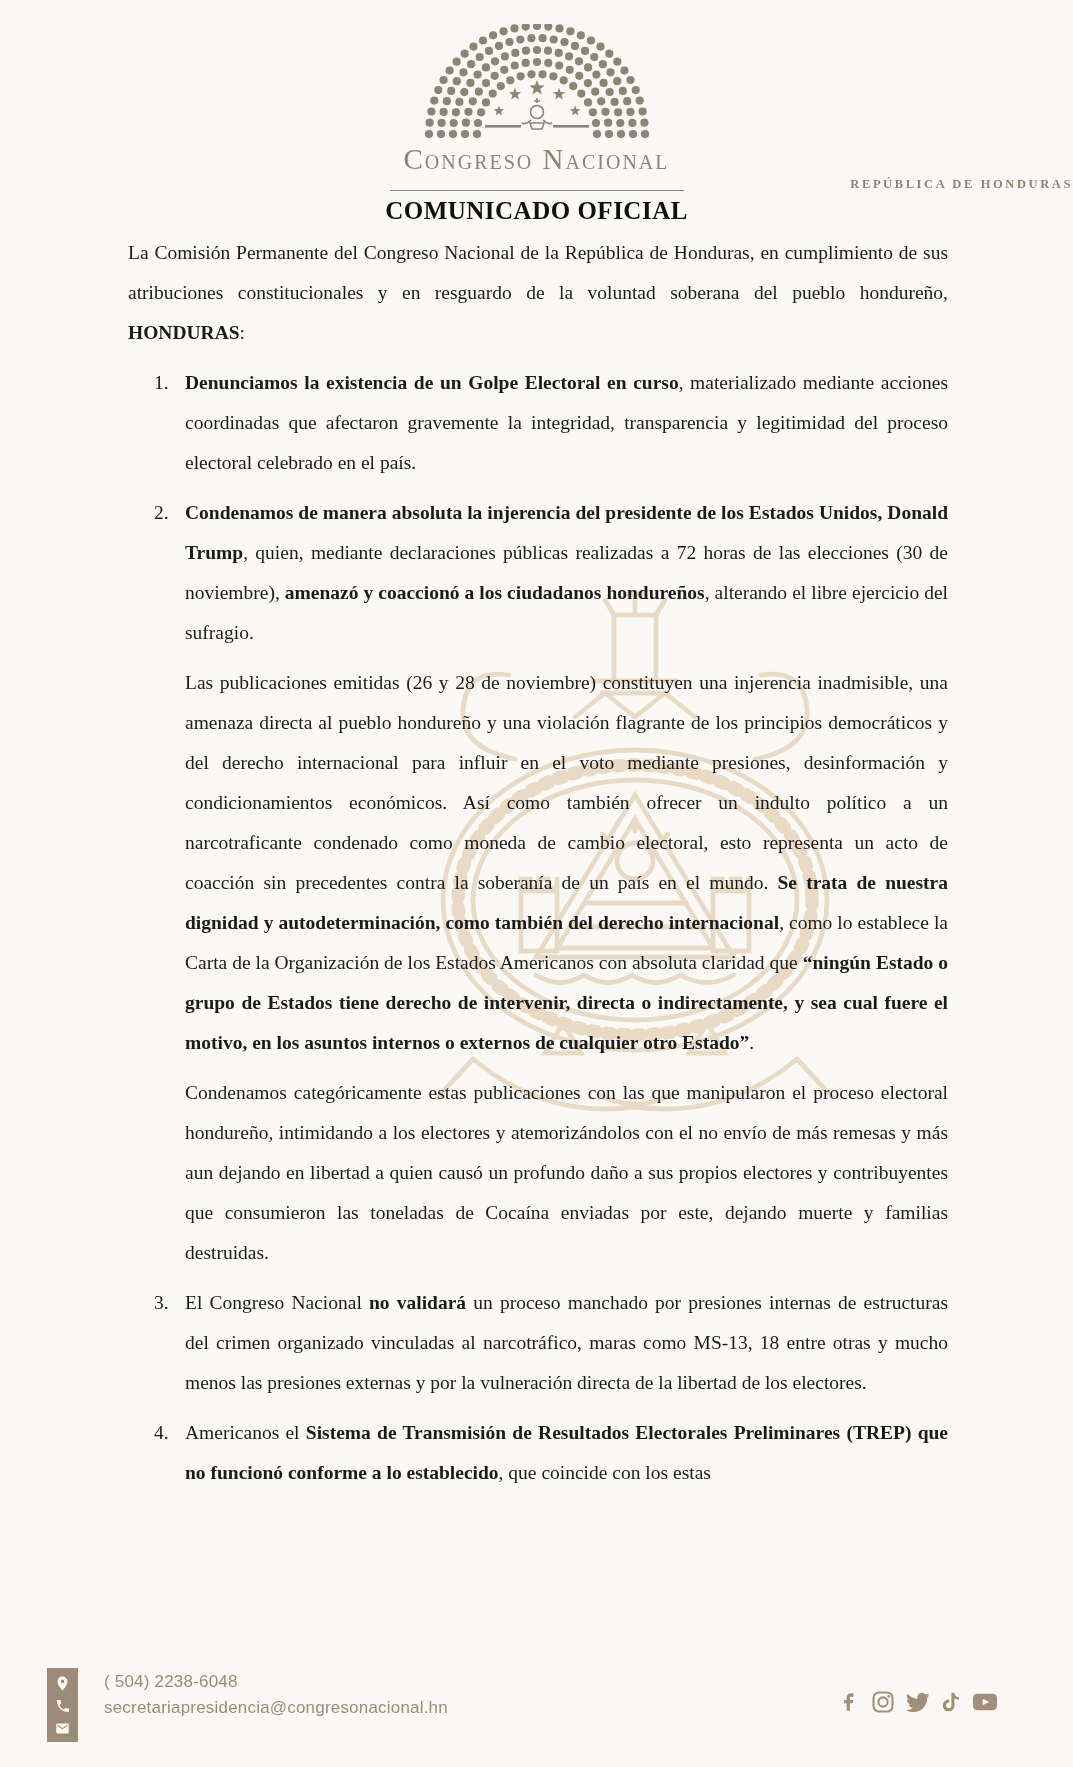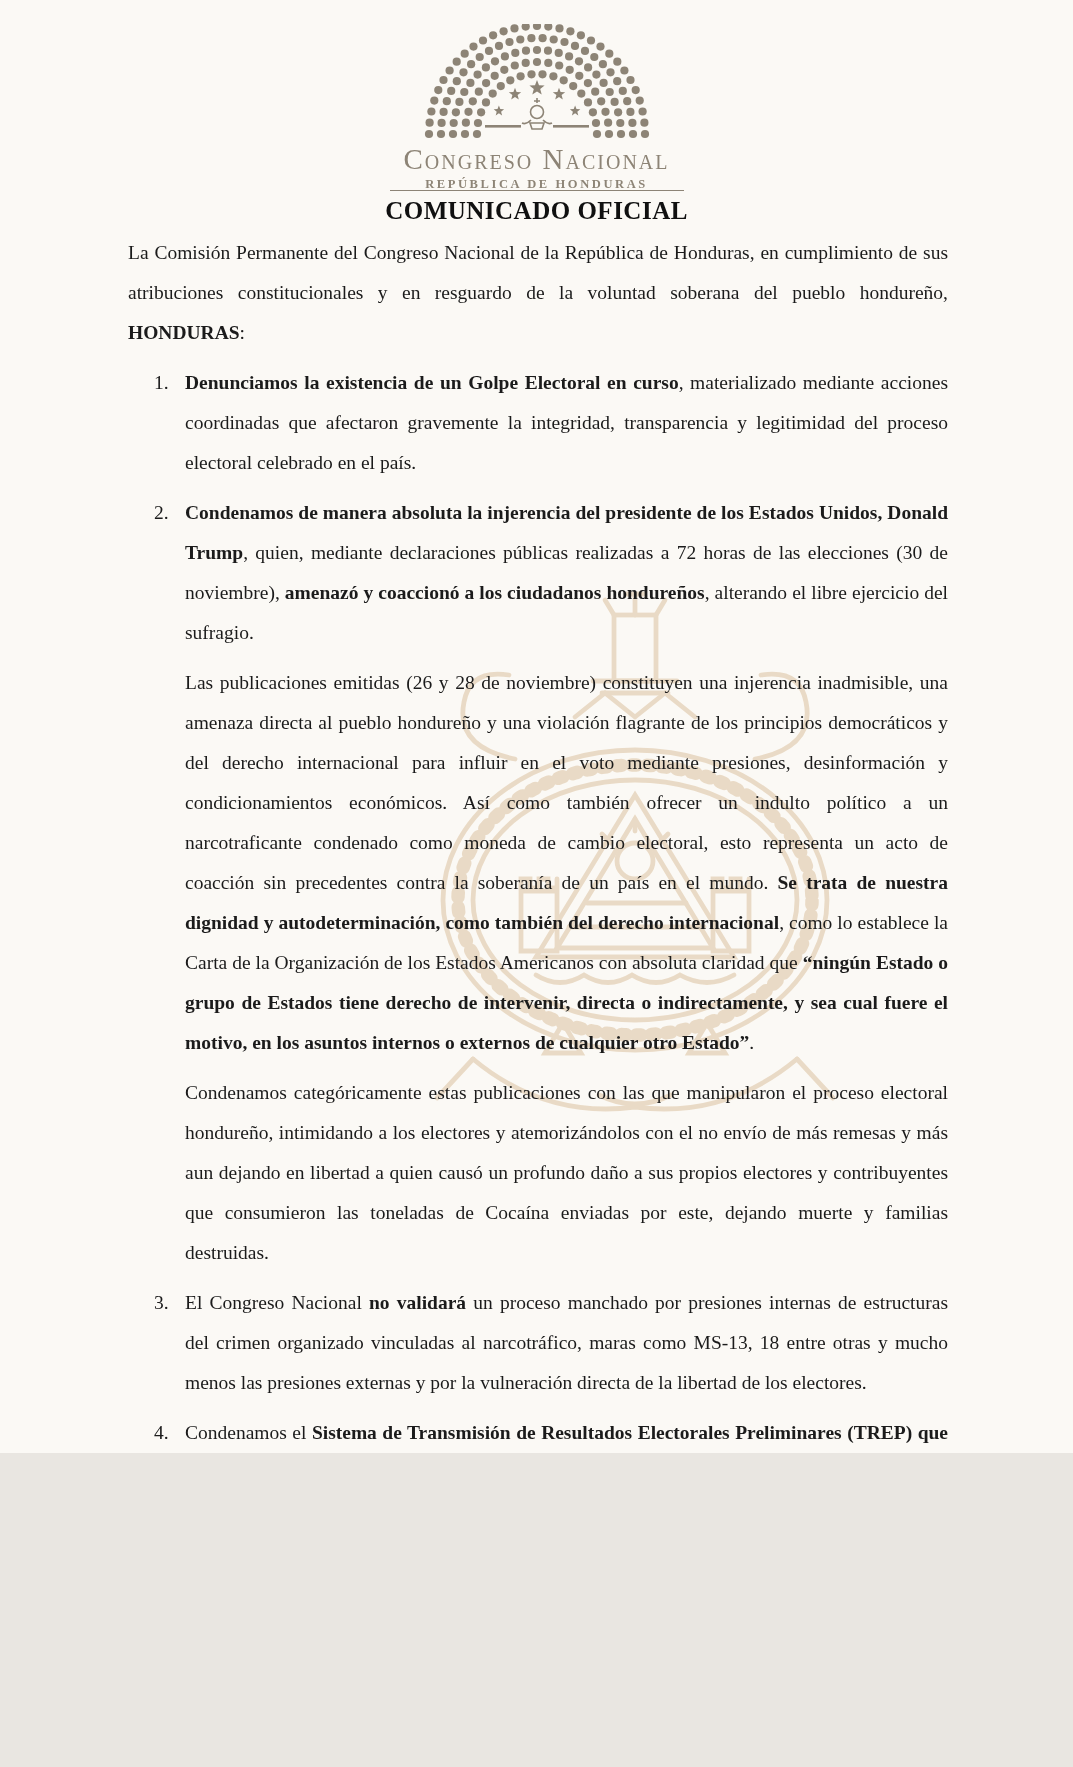--- a/index.html
+++ b/index.html
@@ -7,21 +7,21 @@
     --text:#1b1b1b;
     --logo:#8d8476;
     --footer-accent:#9c8b76;
     --social:#a28f79;
     --watermark:#dcc2a0;
   }
   html,body{margin:0;padding:0;}
   body{background:#e9e6e1;}
   .page{
     position:relative;
-    width:1073px;height:1453px;
+    width:1073px;height:1767px;
     margin:0 auto;
     background:var(--background);
     font-family:"Liberation Serif",serif;
     color:var(--text);
     overflow:hidden;
   }
   
   .watermark{
     position:absolute;left:335px;top:565px;width:600px;height:700px;
     color:var(--watermark);opacity:.55;pointer-events:none;
@@ -31,21 +31,21 @@
     position:absolute;top:24px;left:0;width:100%;
     text-align:center;color:var(--logo);
   }
   .logo-block svg{display:block;margin:0 auto;color:var(--logo);}
   .logo-name{
     font-variant:small-caps;
     font-size:29px;letter-spacing:2px;line-height:1.05;
     margin-top:2px;
   }
   .logo-sub{
-    font-size:12.5px;letter-spacing:2.6px;margin-top:3px;font-weight:bold;
+    font-size:12.5px;letter-spacing:2.6px;margin-top:3px;font-weight:bold;text-align:right;
   }
   .header-rule{
     position:absolute;top:190px;left:390px;width:294px;
     border:none;border-top:1.6px solid var(--logo);margin:0;
   }
   .doc-title{
     position:absolute;top:197px;left:0;width:100%;
     text-align:center;font-size:25px;font-weight:bold;letter-spacing:.5px;
     color:#101010;
   }
@@ -269,21 +269,21 @@
 
   <div class="doc-title">COMUNICADO OFICIAL</div>
 
   <div class="doc" id="doc-body">
       <div class="para"><span>La Comisión Permanente del Congreso Nacional de la República de Honduras, en cumplimiento de sus atribuciones constitucionales y en resguardo de la voluntad soberana del pueblo hondureño, </span><span class="b">HONDURAS</span><span>:</span></div>
       <div class="li"><span class="num">1.</span><span class="b">Denunciamos la existencia de un Golpe Electoral en curso</span><span>, materializado mediante acciones coordinadas que afectaron gravemente la integridad, transparencia y legitimidad del proceso electoral celebrado en el país.</span></div>
       <div class="li"><span class="num">2.</span><span class="b">Condenamos de manera absoluta la injerencia del presidente de los Estados Unidos, Donald Trump</span><span>, quien, mediante declaraciones públicas realizadas a 72 horas de las elecciones (30 de noviembre), </span><span class="b">amenazó y coaccionó a los ciudadanos hondureños</span><span>, alterando el libre ejercicio del sufragio.</span></div>
       <div class="para indent"><span>Las publicaciones emitidas (26 y 28 de noviembre) constituyen una injerencia inadmisible, una amenaza directa al pueblo hondureño y una violación flagrante de los principios democráticos y del derecho internacional para influir en el voto mediante presiones, desinformación y condicionamientos económicos. Así como también ofrecer un indulto político a un narcotraficante condenado como moneda de cambio electoral, esto representa un acto de coacción sin precedentes contra la soberanía de un país en el mundo. </span><span class="b">Se trata de nuestra dignidad y autodeterminación, como también del derecho internacional</span><span>, como lo establece la Carta de la Organización de los Estados Americanos con absoluta claridad que </span><span class="b">“ningún Estado o grupo de Estados tiene derecho de intervenir, directa o indirectamente, y sea cual fuere el motivo, en los asuntos internos o externos de cualquier otro Estado”</span><span>.</span></div>
       <div class="para indent"><span>Condenamos categóricamente estas publicaciones con las que manipularon el proceso electoral hondureño, intimidando a los electores y atemorizándolos con el no envío de más remesas y más aun dejando en libertad a quien causó un profundo daño a sus propios electores y contribuyentes que consumieron las toneladas de Cocaína enviadas por este, dejando muerte y familias destruidas.</span></div>
       <div class="li"><span class="num">3.</span><span>El Congreso Nacional </span><span class="b">no validará</span><span> un proceso manchado por presiones internas de estructuras del crimen organizado vinculadas al narcotráfico, maras como MS-13, 18 entre otras y mucho menos las presiones externas y por la vulneración directa de la libertad de los electores.</span></div>
-      <div class="li"><span class="num">4.</span><span>Condenamos el </span><span class="b">Sistema de Transmisión de Resultados Electorales Preliminares (TREP) que no funcionó conforme a lo establecido</span><span>, que coincide con los estas</span></div>
+      <div class="li"><span class="num">4.</span><span>Americanos el </span><span class="b">Sistema de Transmisión de Resultados Electorales Preliminares (TREP) que no funcionó conforme a lo establecido</span><span>, que coincide con los estas</span></div>
     </div>
 
   <div class="contact-bar">
     <svg width="17" height="17" viewBox="0 0 24 24">
       <path fill="currentColor" d="M12 2C8.13 2 5 5.13 5 9c0 5.25 7 13 7 13s7-7.75 7-13c0-3.87-3.13-7-7-7zm0 9.5A2.5 2.5 0 1 1 12 6.5a2.5 2.5 0 0 1 0 5z"></path>
     </svg>
     <svg width="16" height="16" viewBox="0 0 24 24">
       <path fill="currentColor" d="M6.62 10.79a15.05 15.05 0 0 0 6.59 6.59l2.2-2.2a1 1 0 0 1 1.02-.24c1.12.37 2.33.57 3.57.57a1 1 0 0 1 1 1V20a1 1 0 0 1-1 1C10.61 21 3 13.39 3 4a1 1 0 0 1 1-1h3.5a1 1 0 0 1 1 1c0 1.25.2 2.45.57 3.57a1 1 0 0 1-.25 1.02l-2.2 2.2z"></path>
     </svg>
     <svg width="17" height="15" viewBox="0 0 24 24">

